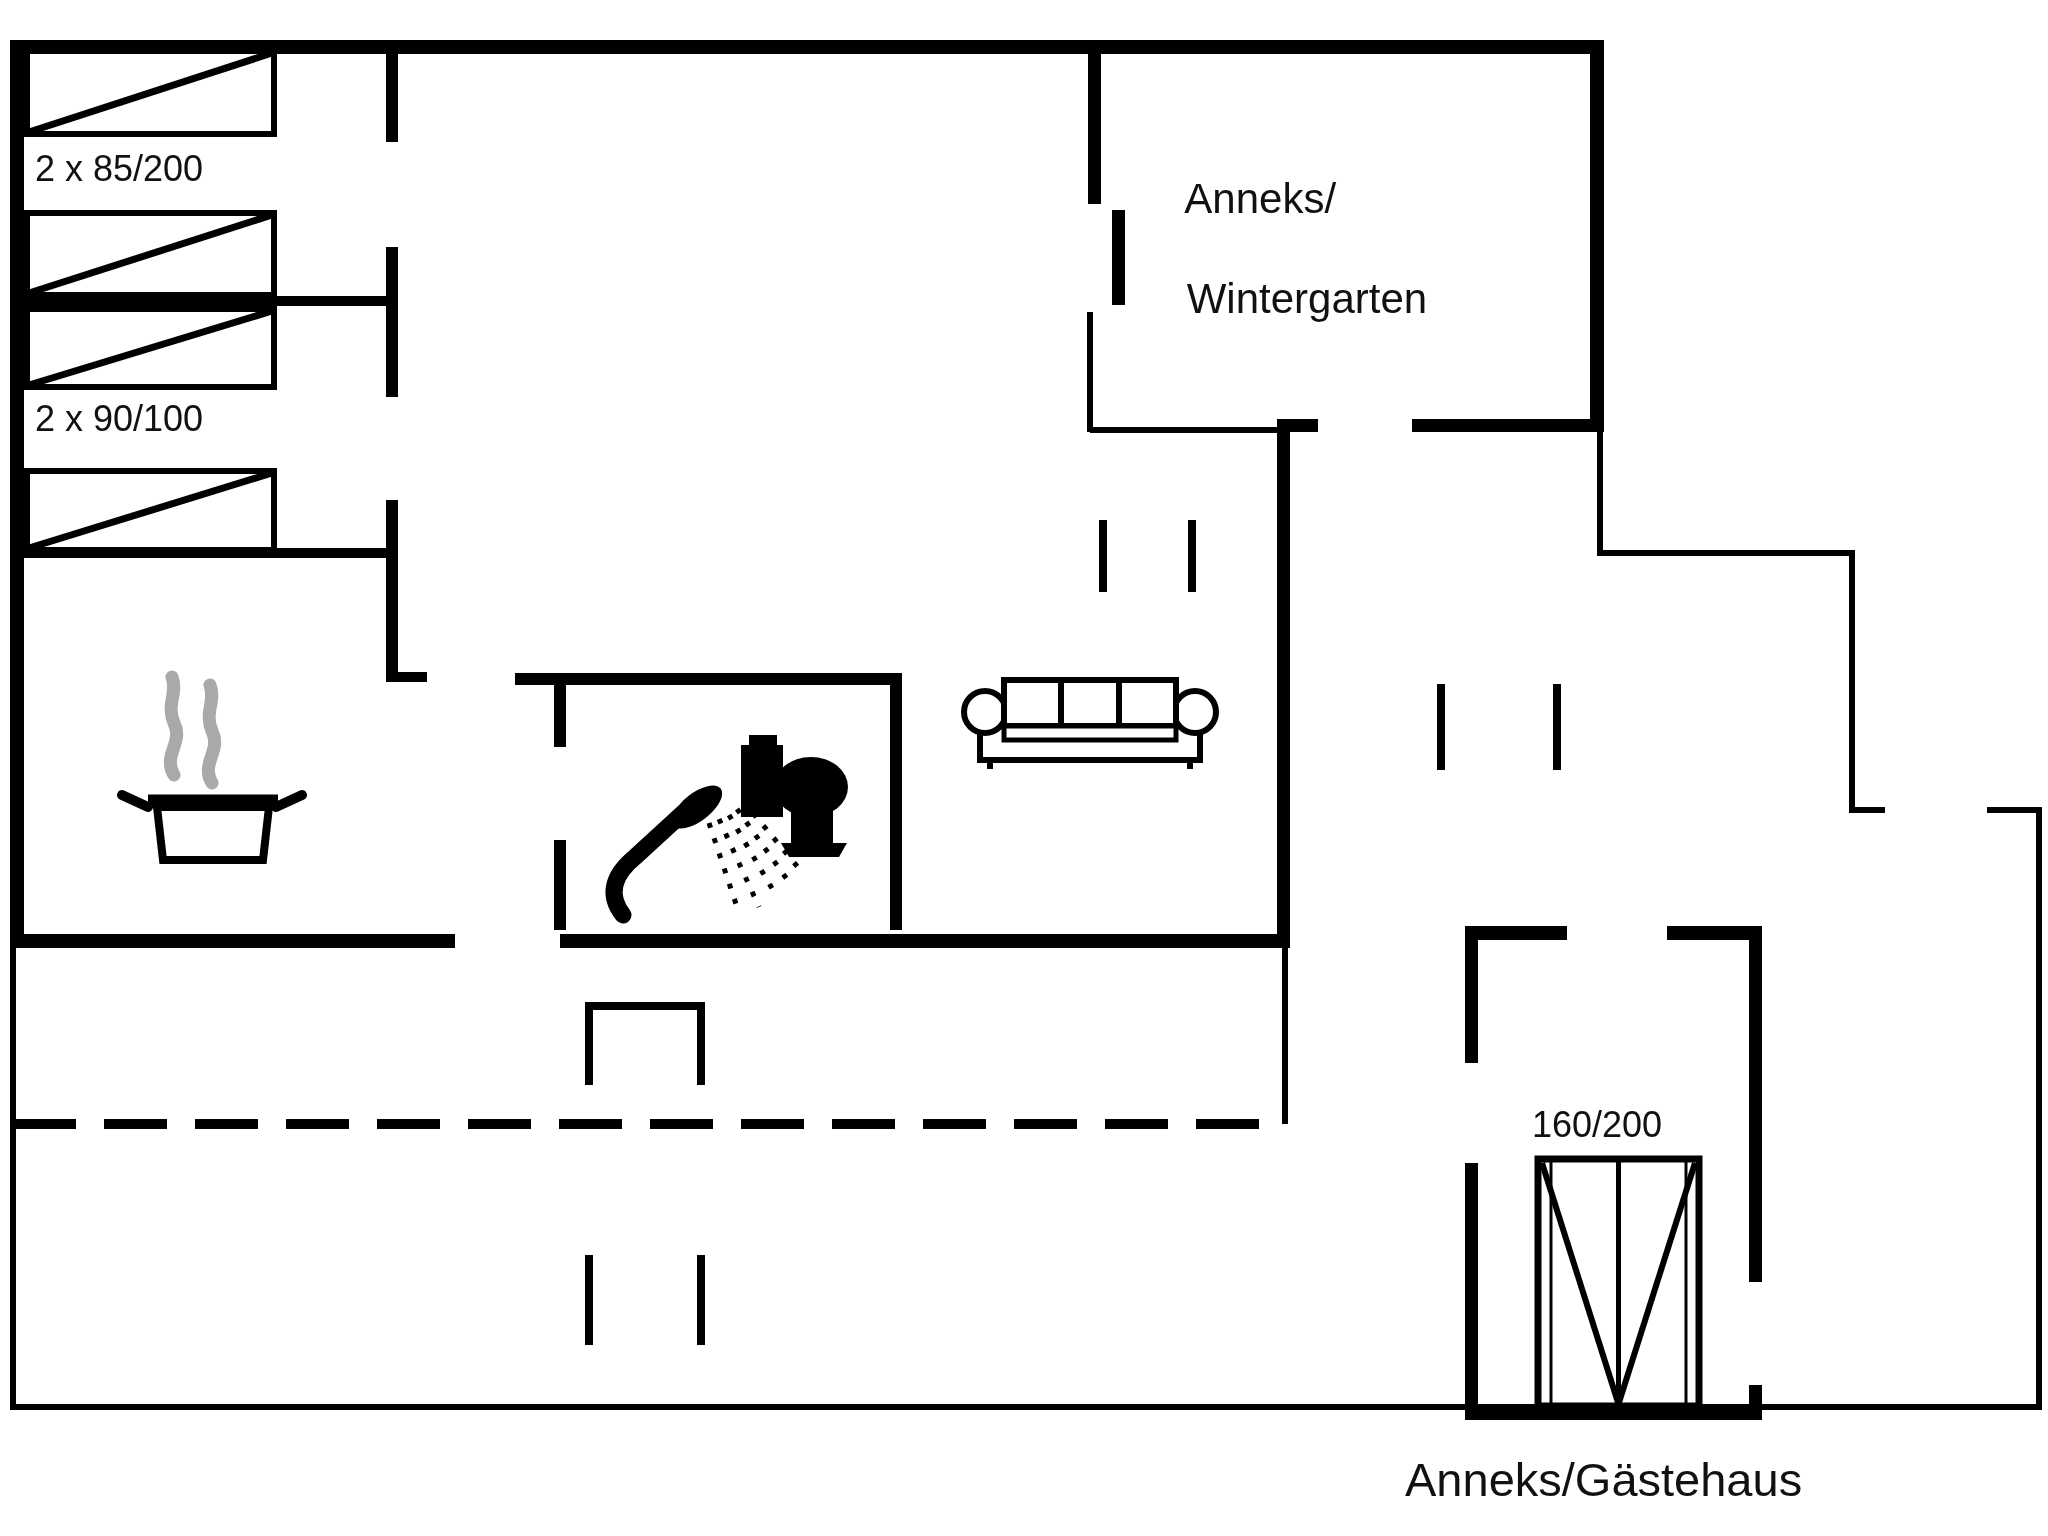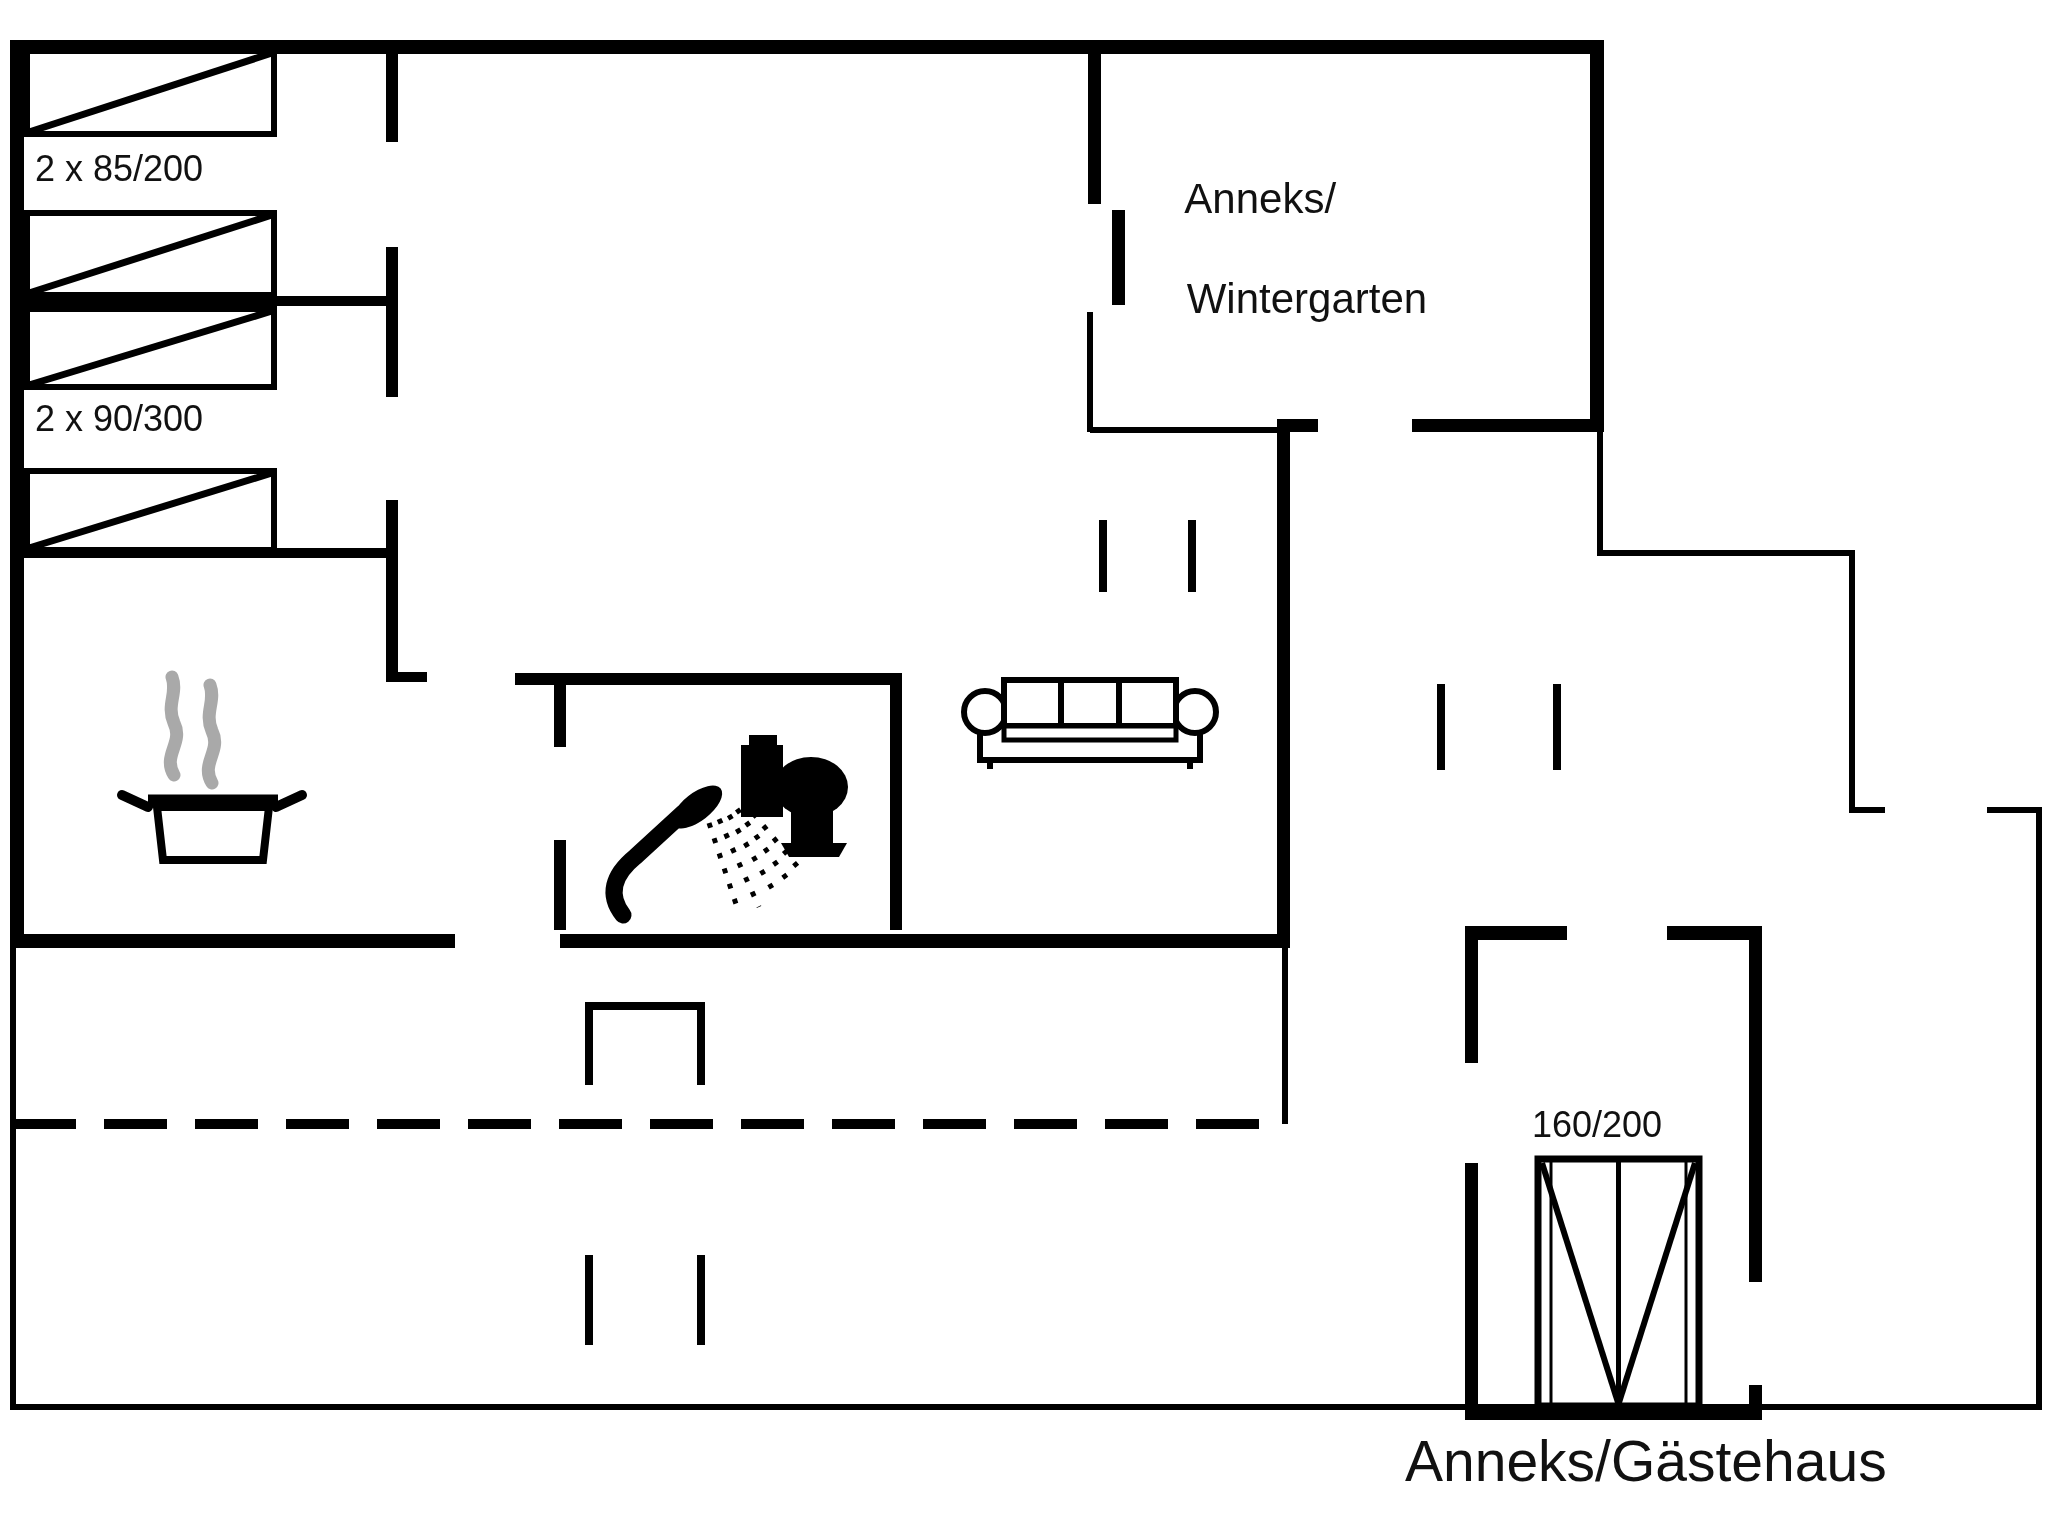--- a/index.html
+++ b/index.html
@@ -3,21 +3,21 @@
 <meta charset="utf-8">
 <style>
   html,body{margin:0;padding:0;background:#fff;}
   #stage{position:relative;width:2048px;height:1536px;background:#fff;overflow:hidden;
          font-family:"Liberation Sans", sans-serif;color:#111;}
   .w{position:absolute;background:#000;}
   .dash{position:absolute;background:repeating-linear-gradient(90deg,#000 0 63px,transparent 63px 91px);}
   .lbl{position:absolute;white-space:pre;color:#111;}
   .lbl-bed{font-size:36px;}
   .lbl-room{font-size:42px;line-height:50px;}
-  .lbl-annex{font-size:57px;}
+  .lbl-annex{font-size:47px;margin-top:24px;}
   .lbl-size{font-size:36px;}
   svg{position:absolute;overflow:visible;}
 </style>
 </head>
 <body>
 
 <div id="stage">
 
   <div>
       <div class="w" style="position: absolute; left: 10px; top: 40px; width: 1594px; height: 14px;"></div>
@@ -129,20 +129,20 @@
     <line x1="232" y1="88" x2="232" y2="97" stroke="#000" stroke-width="6"></line>
     <circle cx="27" cy="40" r="21" fill="#fff" stroke="#000" stroke-width="6"></circle>
     <circle cx="237" cy="40" r="21" fill="#fff" stroke="#000" stroke-width="6"></circle>
     <rect x="46" y="8" width="172" height="46" fill="#fff" stroke="#000" stroke-width="6"></rect>
     <line x1="103" y1="8" x2="103" y2="54" stroke="#000" stroke-width="6"></line>
     <line x1="161" y1="8" x2="161" y2="54" stroke="#000" stroke-width="6"></line>
     <rect x="46" y="54" width="172" height="14" fill="#fff" stroke="#000" stroke-width="5"></rect>
   </svg>
 
   <div class="lbl lbl-bed" style="left:35px;top:148px;text-align:right;">2 x 85/200</div>
-  <div class="lbl lbl-bed" style="left:35px;top:398px;">2 x 90/300</div>
+  <div class="lbl lbl-bed" style="left:35px;top:398px;">2 x 90/100</div>
   <div class="lbl lbl-room" style="left:1140px;top:124px;">
     <span>Anneks/</span><br>
     <span>Wintergarten</span>
   </div>
   <div class="lbl lbl-size" style="left:1532px;top:1104px;width:172px;">160/200</div>
   <div class="lbl lbl-annex" style="left:1405px;top:1428px;">Anneks/Gästehaus</div>
 </div>
 
 </body></html>

